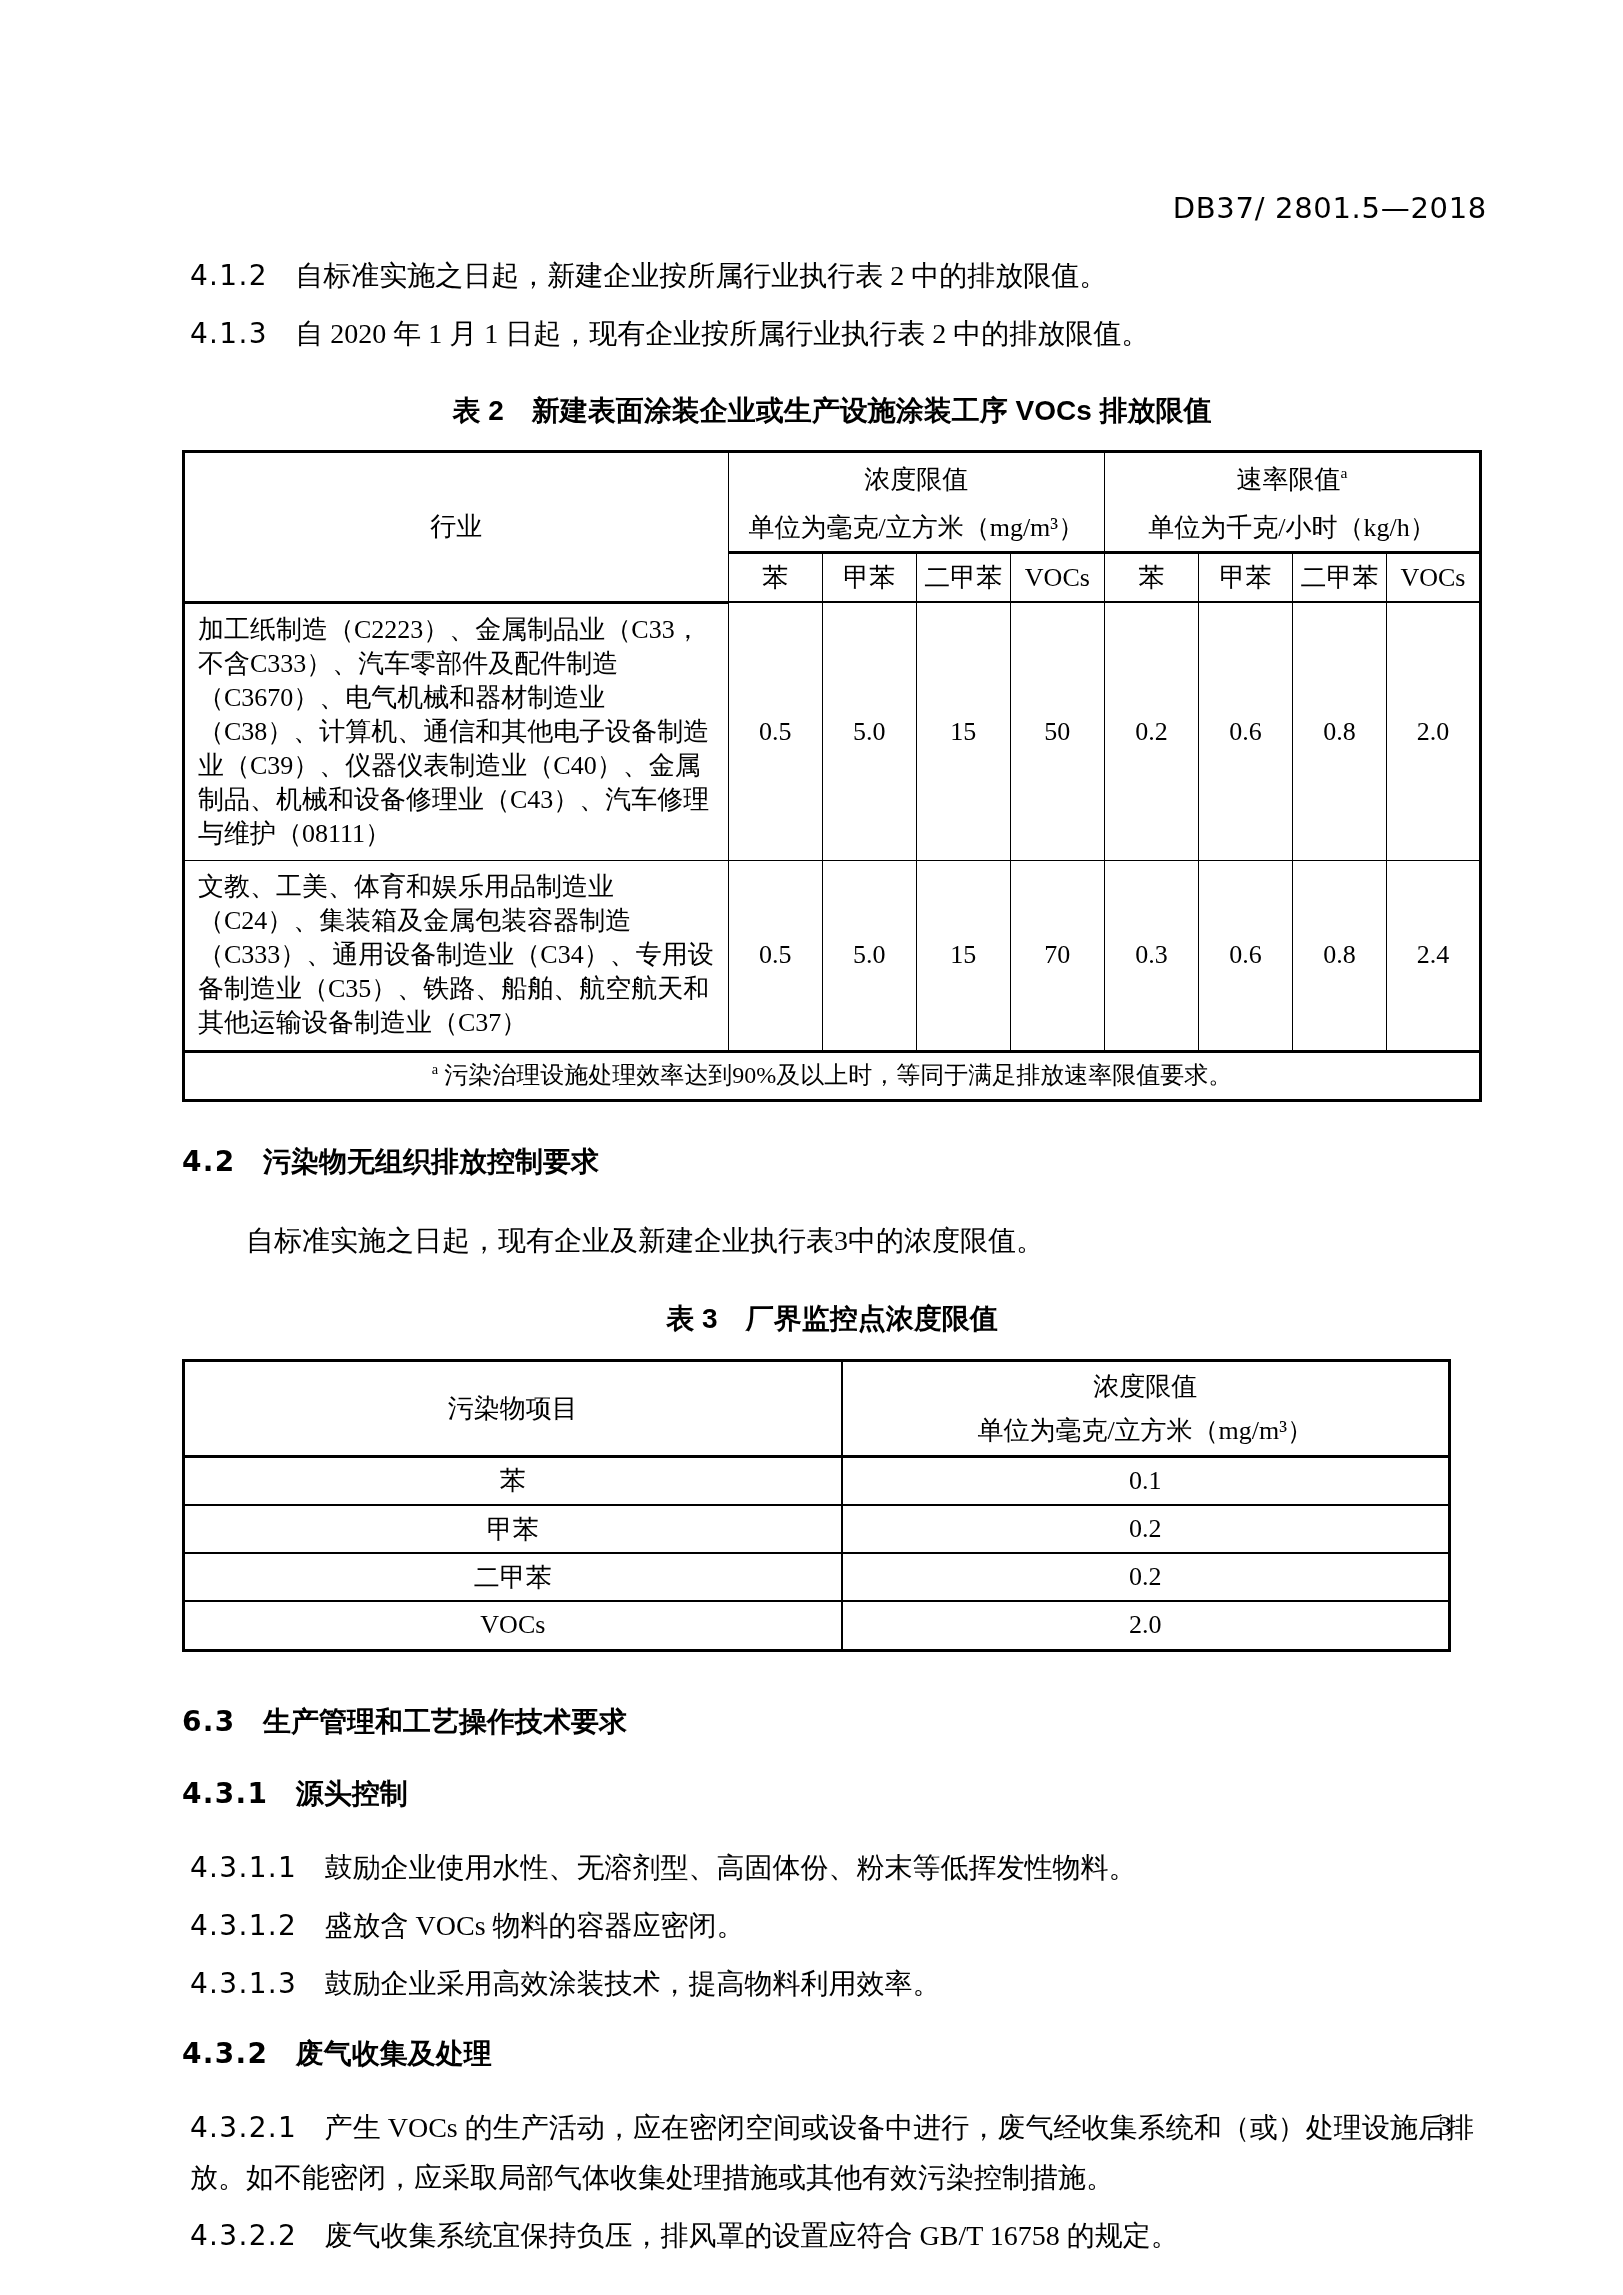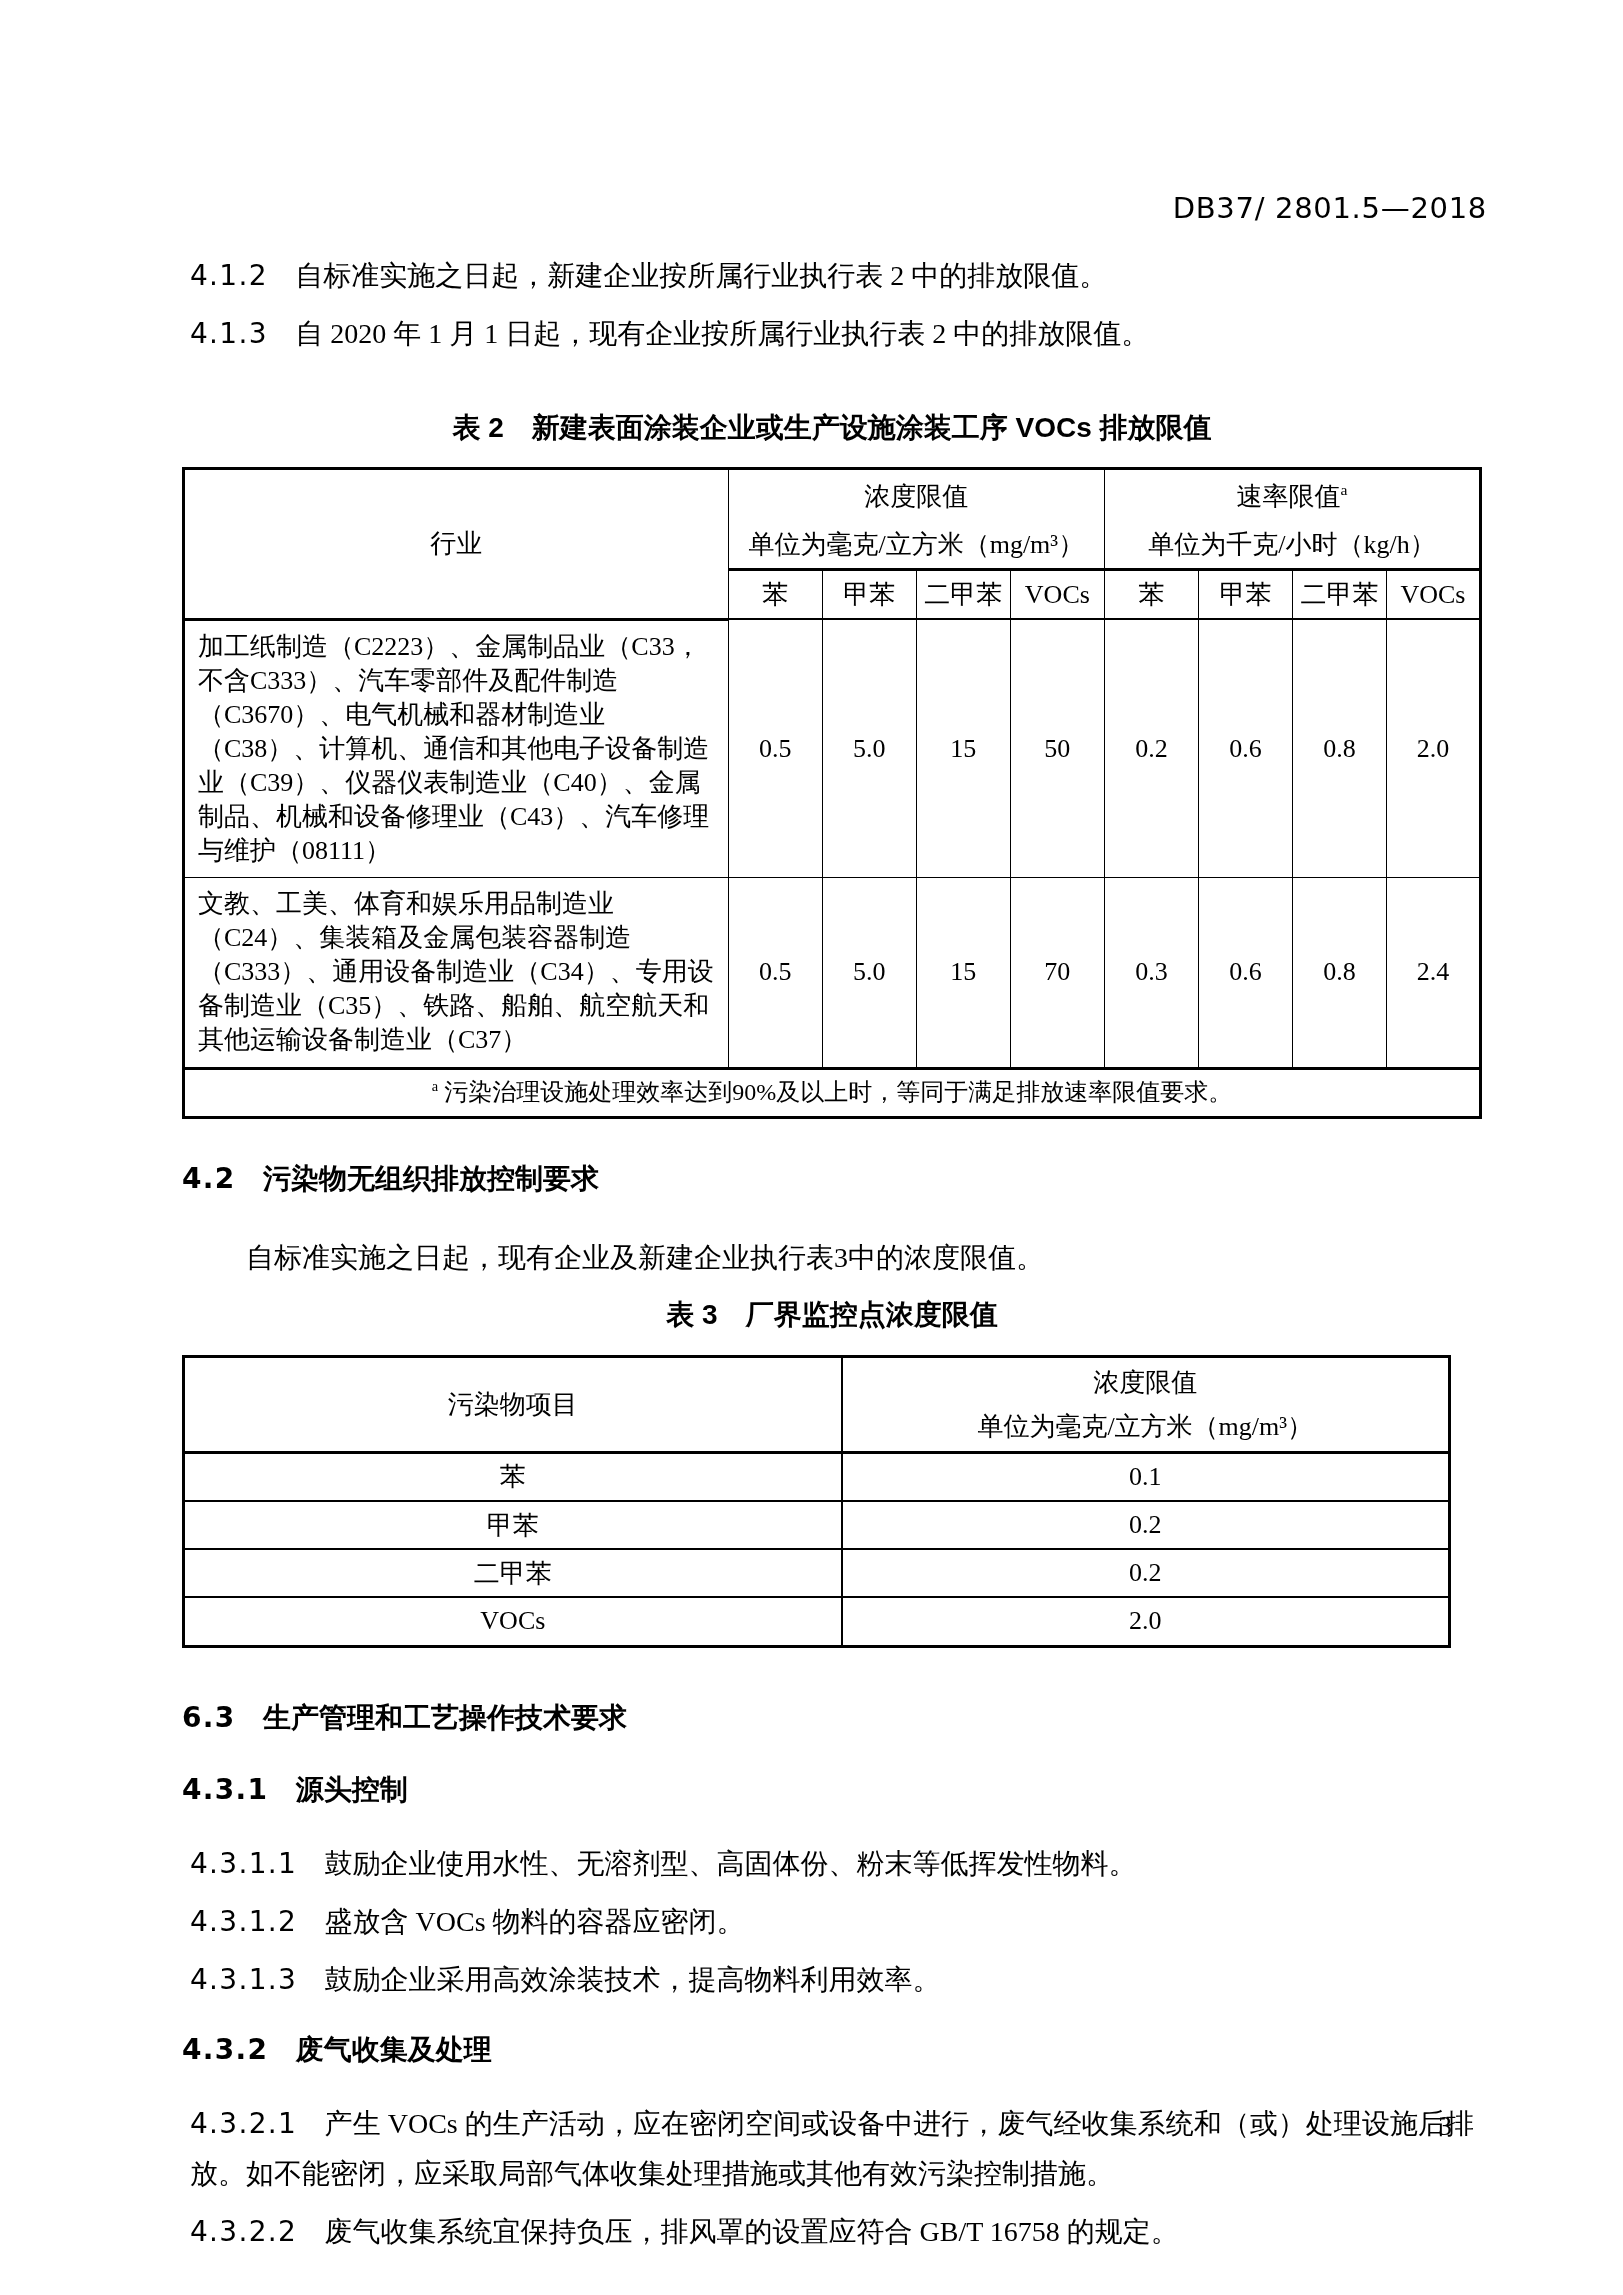--- a/index.html
+++ b/index.html
@@ -24,22 +24,22 @@
   .h-sec{
     font-family:"Liberation Sans","DejaVu Sans",sans-serif;
     font-weight:bold;font-size:28px;line-height:38px;margin:0;
   }
   .h-sec .cnum{font-weight:bold;}
   .caption{
     font-family:"Liberation Sans","DejaVu Sans",sans-serif;
     font-weight:bold;font-size:28px;line-height:37px;
     text-align:center;margin:0;
   }
-  .cap2{margin-top:50px;}
-  .cap3{margin-top:13px;}
+  .cap2{margin-top:33px;}
+  .cap3{margin-top:34px;}
   table{border-collapse:collapse;table-layout:fixed;}
   td{background:#fff;}
   
   .t2{width:100%;border:3.3px solid #000;margin-top:21px;}
   .t2 td{
     border:1.3px solid #000;
     font-size:26px;text-align:center;vertical-align:middle;
     padding:2.6px 3.9px;
   }
   .t2 .h1 td{border-bottom:3.3px solid #000;}

